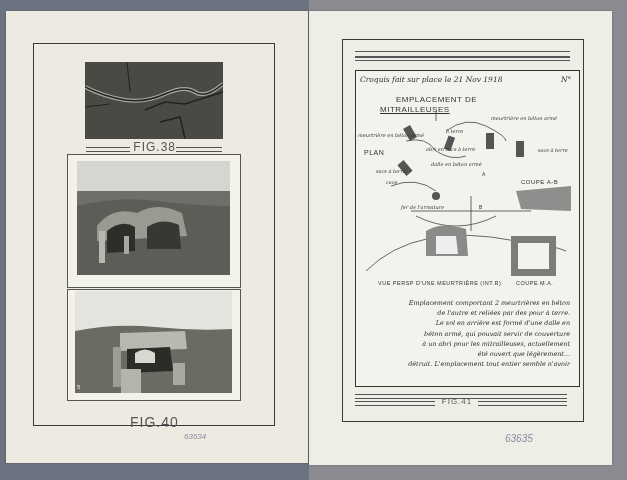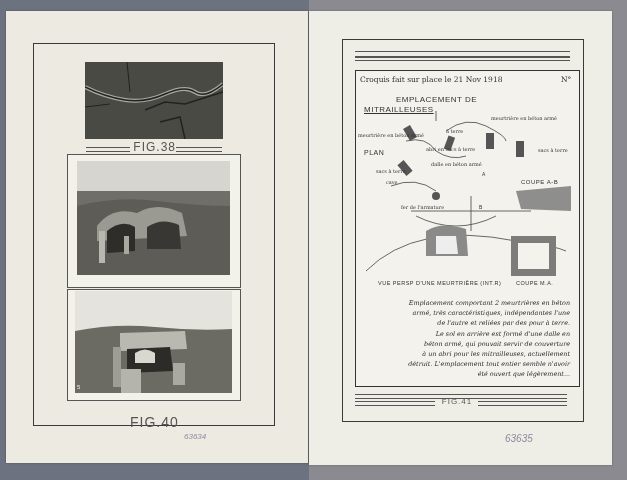--- a/index.html
+++ b/index.html
@@ -35,21 +35,21 @@
     .archive-num {
       position: absolute; font-family: "Liberation Sans", sans-serif;
       font-size: 8px; color: #8a8aa0; font-style: italic; margin-top: 28px;
     }
     .rule { position: absolute; height: 3px; border-top: 1px solid #555; border-bottom: 1px solid #555; }
     .drawing-box {
       position: absolute; left: 355px; top: 70px; width: 223px; height: 315px;
       border: 1px solid #333; background: #f3f2ec;
     }
     .hand {
-      position: absolute; font-family: "DejaVu Serif", serif; 
+      position: absolute; font-family: "DejaVu Serif", serif; font-style: italic;
       color: #333; font-size: 7px; white-space: nowrap;
     }
     .caps { font-family: "Liberation Sans", sans-serif; font-style: normal; letter-spacing: 0.5px; }
     .para {
       position: absolute; left: 370px; top: 298px; width: 200px;
       font-family: "DejaVu Serif", serif; font-style: italic;
       font-size: 6.4px; line-height: 10.2px; color: #2c2c2c; text-align: right;
     }
     .para span { display: block; white-space: nowrap; }
   </style>
@@ -141,46 +141,45 @@
       <path d="M70 160 Q85 150 110 158 L112 185 L70 185 Z" fill="#8a8a88"></path>
       <path d="M80 165 L100 165 L102 183 L80 183 Z" fill="#eee"></path>
       <path d="M155 165 L200 165 L200 205 L155 205 Z" fill="#7c7c7a"></path>
       <path d="M162 172 L193 172 L193 198 L162 198 Z" fill="#f3f2ec"></path>
       <path d="M160 120 L215 115 L215 140 L165 138 Z" fill="#8e8e8c"></path>
     </g>
   </svg>
   <span class="hand" style="left:4px;top:4px;font-size:7.5px;">Croquis fait sur place le 21 Nov 1918</span>
   <span class="hand" style="left:205px;top:4px;font-size:7.5px;">N°</span>
   <span class="hand caps" style="left:8px;top:24px;font-size:8px;padding-left:32px;">EMPLACEMENT DE</span>
-  <span class="hand caps" style="left:8px;top:34px;font-size:8px;text-decoration:underline;">MITRAILLEUSES</span>
+  <span class="hand caps" style="left:24px;top:34px;font-size:8px;text-decoration:underline;">MITRAILLEUSES</span>
   <span class="hand" style="left:135px;top:44px;font-size:5px;">meurtrière en béton armé</span>
   <span class="hand" style="left:2px;top:61px;font-size:5px;">meurtrière en béton armé</span>
   <span class="hand" style="left:90px;top:57px;font-size:5px;">à terre</span>
   <span class="hand" style="left:70px;top:75px;font-size:5px;">abri en sacs à terre</span>
   <span class="hand" style="left:182px;top:76px;font-size:5px;">sacs à terre</span>
   <span class="hand caps" style="left:8px;top:78px;font-size:7px;">PLAN</span>
   <span class="hand" style="left:75px;top:90px;font-size:5px;">dalle en béton armé</span>
   <span class="hand" style="left:20px;top:97px;font-size:5px;">sacs à terre</span>
   <span class="hand caps" style="left:126px;top:100px;font-size:5px;">A</span>
   <span class="hand" style="left:30px;top:108px;font-size:5px;">cave</span>
   <span class="hand caps" style="left:165px;top:108px;font-size:6px;">COUPE A-B</span>
   <span class="hand caps" style="left:123px;top:133px;font-size:5px;">B</span>
   <span class="hand" style="left:45px;top:133px;font-size:5px;">fer de l'armature</span>
   <span class="hand caps" style="left:22px;top:209px;font-size:5.5px;">VUE PERSP D'UNE MEURTRIÈRE (INT.R)</span>
   <span class="hand caps" style="left:160px;top:209px;font-size:5.5px;">COUPE M.A.</span>
 </div>
 
 <div class="para">
   <span>Emplacement comportant 2 meurtrières en béton</span>
-  <span>armé, très caractéristiques, indépendantes l'une</span>
   <span>de l'autre et reliées par des pour à terre.</span>
   <span>Le sol en arrière est formé d'une dalle en</span>
   <span>béton armé, qui pouvait servir de couverture</span>
   <span>à un abri pour les mitrailleuses, actuellement</span>
+  <span>été ouvert que légèrement...</span>
   <span>détruit. L'emplacement tout entier semble n'avoir</span>
-  <span>été ouvert que légèrement...</span>
 </div>
 
 <div class="rule" style="left:355px;top:394px;width:212px;"></div>
 <div class="rule" style="left:355px;top:401px;width:80px;"></div>
 <div class="fig-caption" style="left:438px;top:397px;width:38px;font-size:8px;">FIG.41</div>
 <div class="rule" style="left:478px;top:401px;width:89px;"></div>
 <div class="archive-num" style="left:505px;top:405px;font-size:10px;">63635</div>
 
 </body></html>

